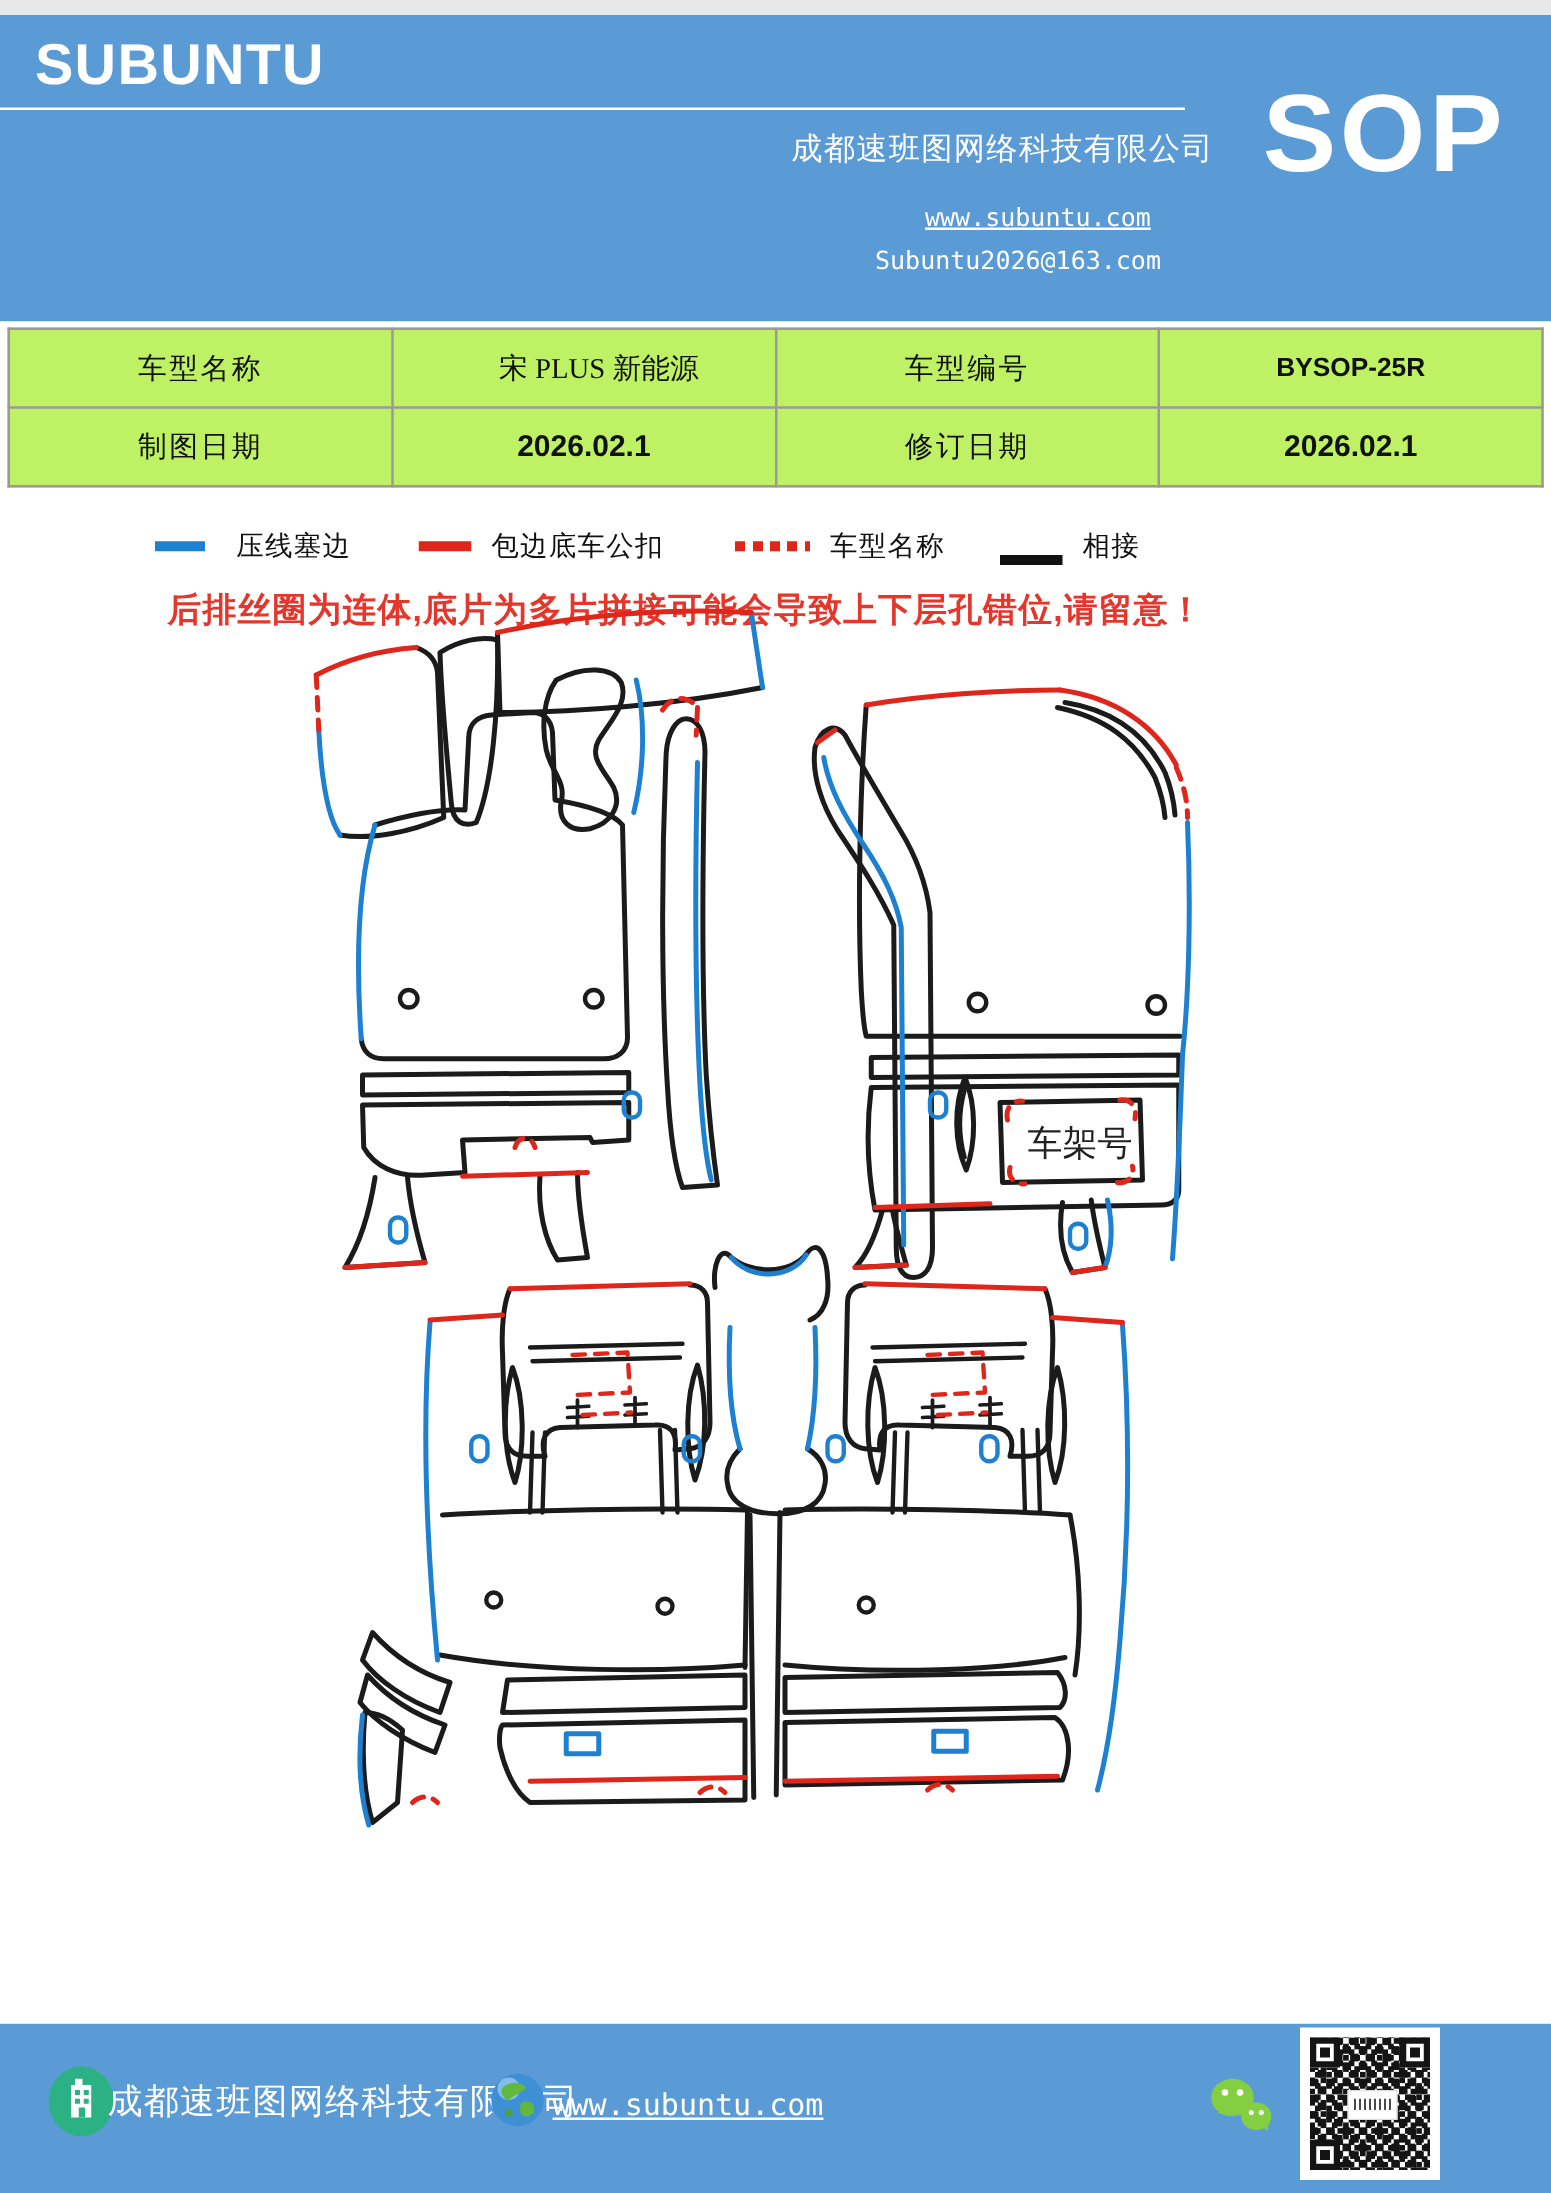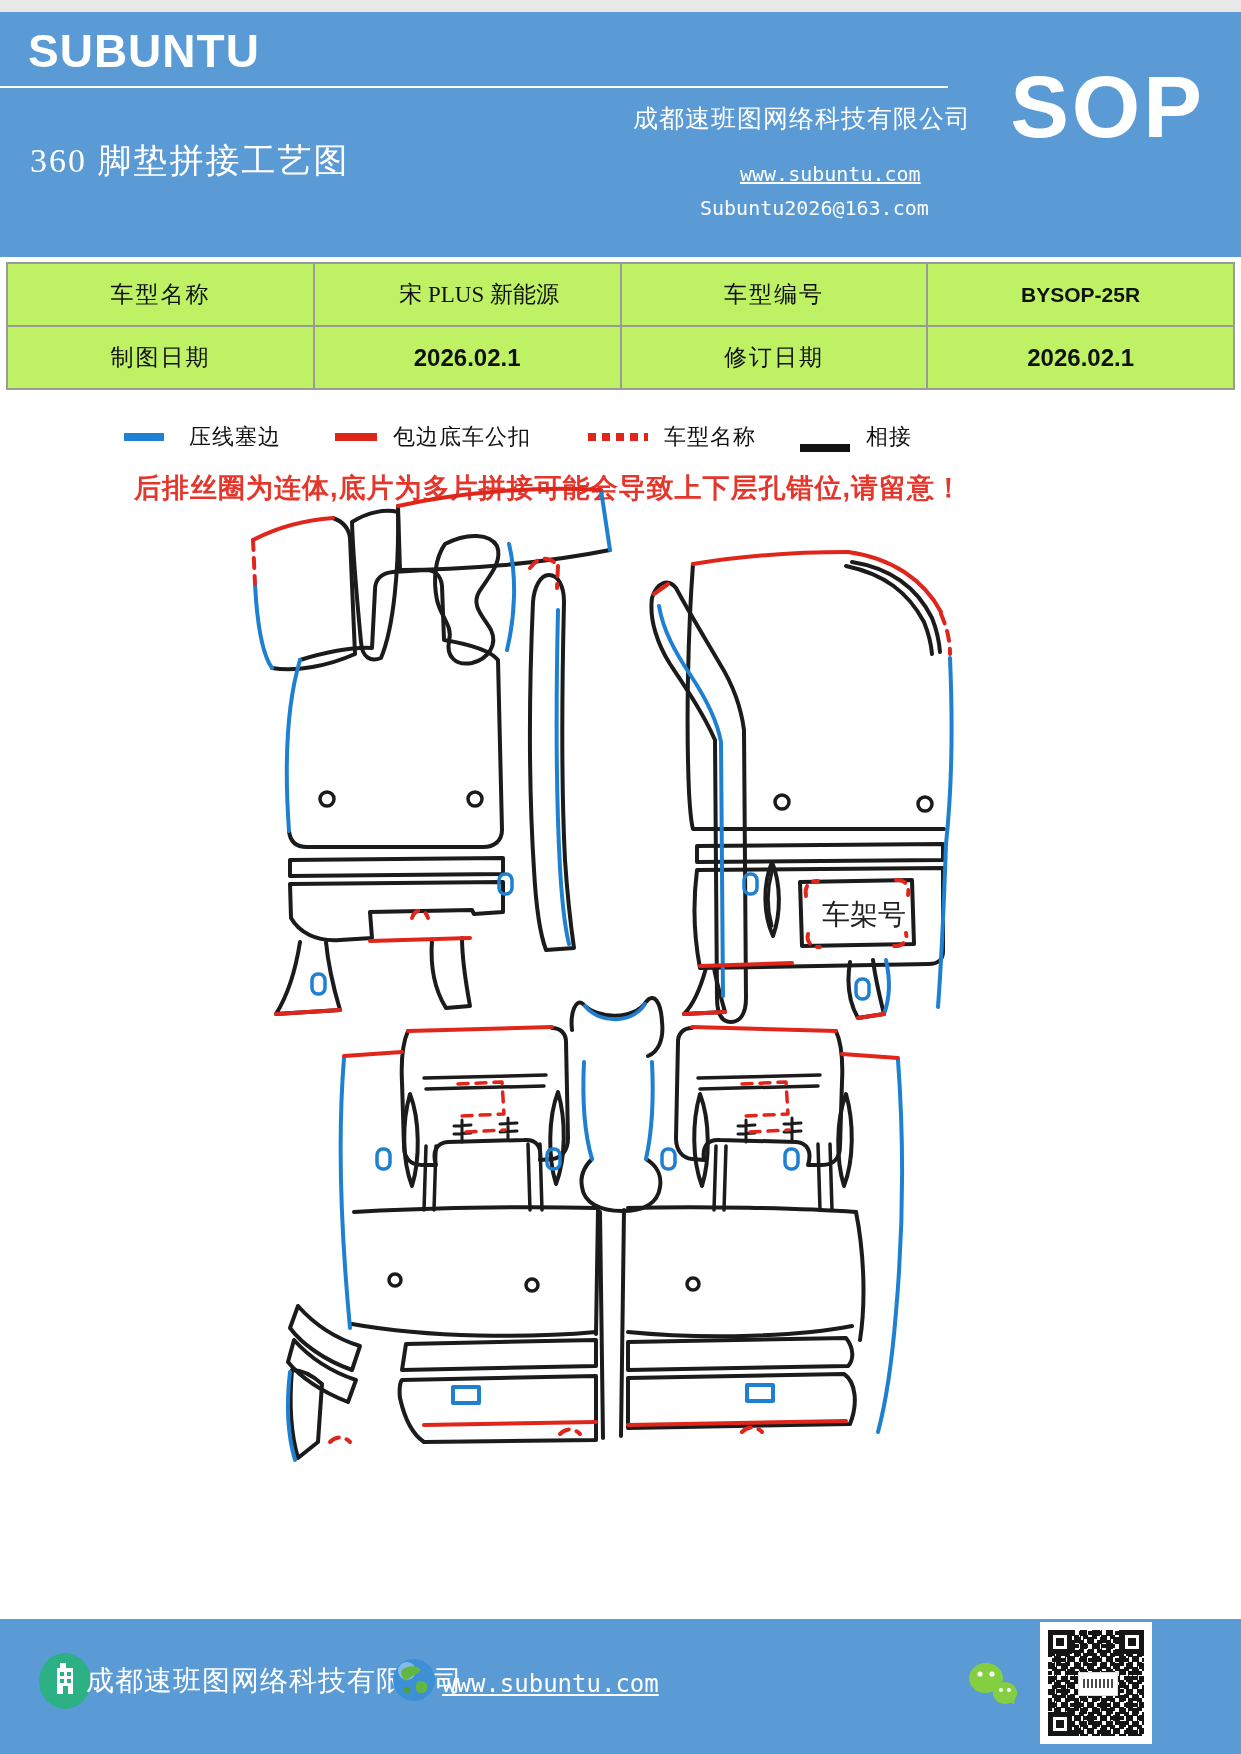--- a/index.html
+++ b/index.html
@@ -56,21 +56,20 @@
       background:repeating-linear-gradient(90deg,#4a4a4a 0 2px,transparent 2px 4px);}
 </style>
 </head>
 <body>
 
 <div class="page">
 
   <div class="abs band-top"></div>
   <div class="abs band-rule"></div>
   <div class="abs logo">SUBUNTU</div>
-  <div class="abs doc-title">360 脚垫拼接工艺图</div>
   <div class="abs hdr-company">成都速班图网络科技有限公司</div>
   <a class="abs hdr-site">www.subuntu.com</a>
   <div class="abs hdr-mail">Subuntu2026@163.com</div>
   <div class="abs sop">SOP</div>
 
   <table class="abs info-table">
     <tbody>
         <tr>
       <td class="lbl">车型名称</td>
       <td class="val-cn">宋 PLUS 新能源</td>

